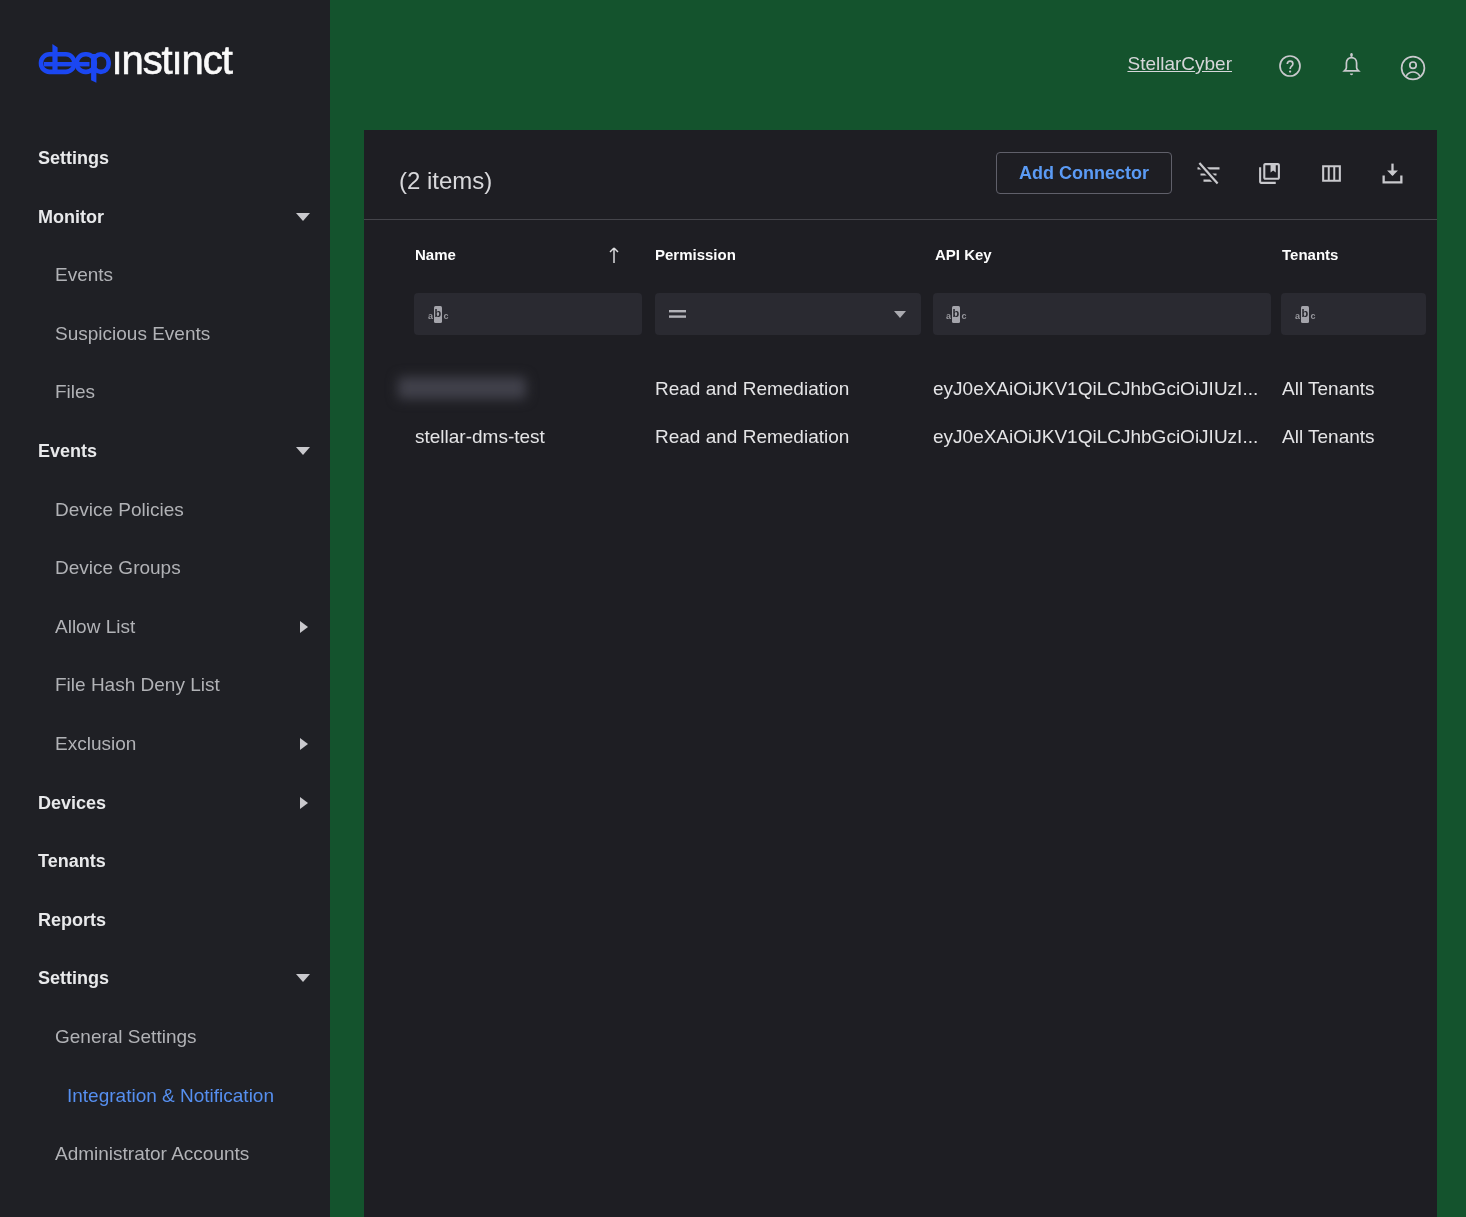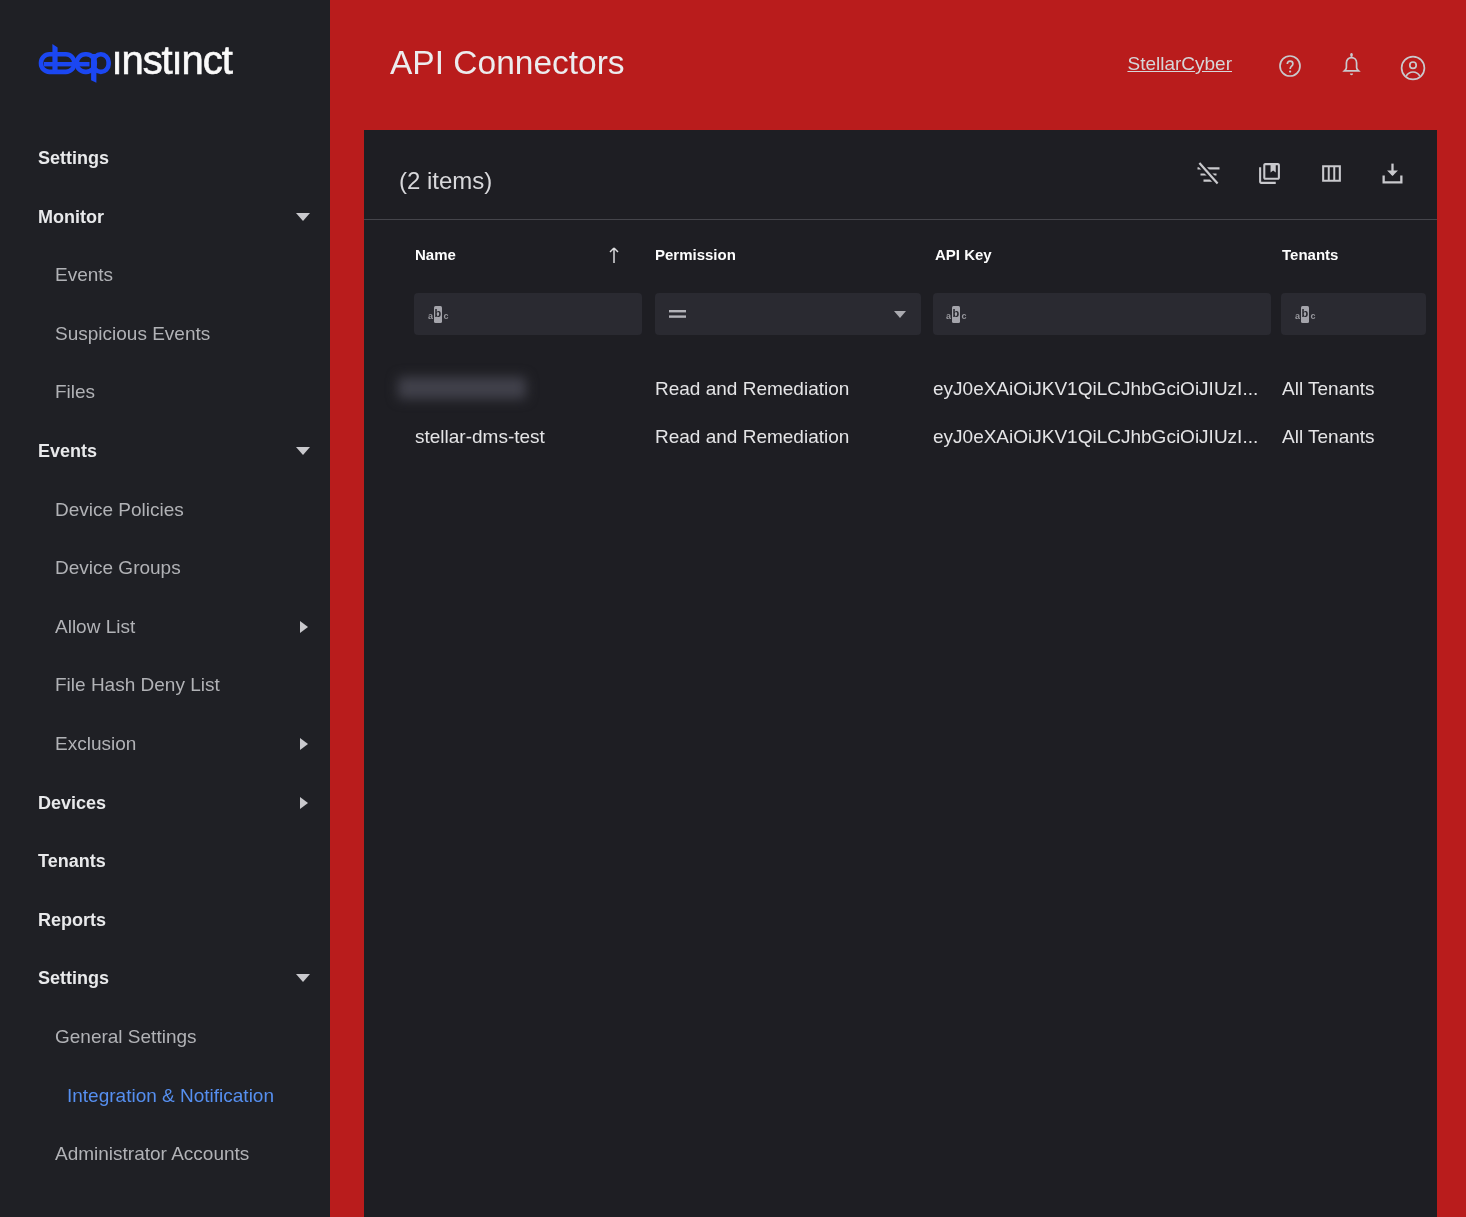--- a/index.html
+++ b/index.html
@@ -1,19 +1,19 @@
 <!DOCTYPE html>
 <html><head>
 <meta charset="utf-8">
 <style>
   * { margin:0; padding:0; box-sizing:border-box; }
   html,body { width:1466px; height:1217px; background:#16161a; overflow:hidden;
     font-family:"Liberation Sans", sans-serif; }
   .abs { position:absolute; }
-  #page { position:relative; width:1466px; height:1217px; background:#b91c1c; will-change:transform; }
+  #page { position:relative; width:1466px; height:1217px; background:#14532d; will-change:transform; }
 
   
   #sidebar { position:absolute; left:0; top:0; width:330px; height:1217px; background:#1f2025; }
   .mi { position:absolute; left:38px; white-space:nowrap; font-size:19px; line-height:22px; }
   .mi.top { color:#e8e9eb; font-weight:700; font-size:18px; }
   .mi.sub { color:#b1b2b6; left:55px; font-weight:400;text-align:right; }
   .mi.active { color:#568ff0;margin-left:12px; }
   .caret-d { position:absolute; width:0; height:0; border-left:7px solid transparent;
     border-right:7px solid transparent; border-top:8px solid #c9c9cd; left:296px; }
   .caret-r { position:absolute; width:0; height:0; border-top:6px solid transparent;
@@ -84,41 +84,41 @@
       <div class="caret-r" style="top:797px"></div>
     <div class="mi top" style="top:850px">Tenants</div>
     <div class="mi top" style="top:909px">Reports</div>
     <div class="mi top" style="top:967px">Settings</div>
       <div class="caret-d" style="top:974px"></div>
     <div class="mi sub" style="top:1026px">General Settings</div>
     <div class="mi sub active" style="top:1085px">Integration &amp; Notification</div>
     <div class="mi sub" style="top:1143px">Administrator Accounts</div>
   </div>
 
-  <div id="title">API Connectors</div>
   <div id="tenantname">StellarCyber</div>
 
   <svg class="hicon" style="left:1279px;top:55px;width:22px;height:22px" viewBox="0 0 22 22">
     <circle cx="11" cy="11" r="10" fill="none" stroke="#c9c9cd" stroke-width="1.7"></circle>
     <path d="M8.3 8.9c0-1.7 1.2-2.8 2.8-2.8 1.6 0 2.8 1.1 2.8 2.6 0 1.1-.6 1.8-1.5 2.6-.9.8-1.2 1.3-1.2 2.4v.3" fill="none" stroke="#c9c9cd" stroke-width="1.7"></path>
     <circle cx="11.1" cy="16.6" r="1.15" fill="#c9c9cd"></circle>
   </svg>
   <svg class="hicon" style="left:1340px;top:53px;width:23px;height:24px" viewBox="0 0 23 24" fill="none" stroke="#c9c9cd" stroke-width="1.7">
     <path d="M11.5 1.2v1.6" stroke-width="2.4" stroke-linecap="round"></path>
     <path d="M6.4 9.9c0-3.1 2.1-5.3 5.1-5.3s5.1 2.2 5.1 5.3v4.7c0 .8.4 1.6 1 2.2l1.1 1.1H4.3l1.1-1.1c.6-.6 1-1.4 1-2.2z"></path>
     <path d="M9.9 20.6a1.6 1.6 0 0 0 3.2 0z" fill="#c9c9cd" stroke="none"></path>
   </svg>
   <svg class="hicon" style="left:1400px;top:55px;width:26px;height:26px" viewBox="0 0 26 26" fill="none" stroke="#c9c9cd" stroke-width="1.7">
     <circle cx="13" cy="13" r="11.4"></circle>
     <circle cx="13" cy="10.2" r="3.2"></circle>
     <path d="M6.2 21.2c1.5-2.8 4-4.2 6.8-4.2s5.3 1.4 6.8 4.2"></path>
   </svg>
 
   <div id="panel">
     <div id="items">(2 items)</div>
+    <div id="addbtn">Add Connector</div>
 
     <svg class="tbicon" style="left:832px" viewBox="0 0 25 25">
       <g stroke="#c9c9cd" stroke-width="2.2">
         <path d="M1.5 7.3h22M4.5 13.5h16M7.5 19.7h10"></path>
       </g>
       <path d="M2.6 1.2 22.4 23.4" stroke="#1e1e23" stroke-width="6"></path>
       <path d="M3.4 2.1 21.6 22.5" stroke="#c9c9cd" stroke-width="2.2"></path>
     </svg>
 
     <svg class="tbicon" style="left:893px" viewBox="0 0 24 24" fill="#c9c9cd">

